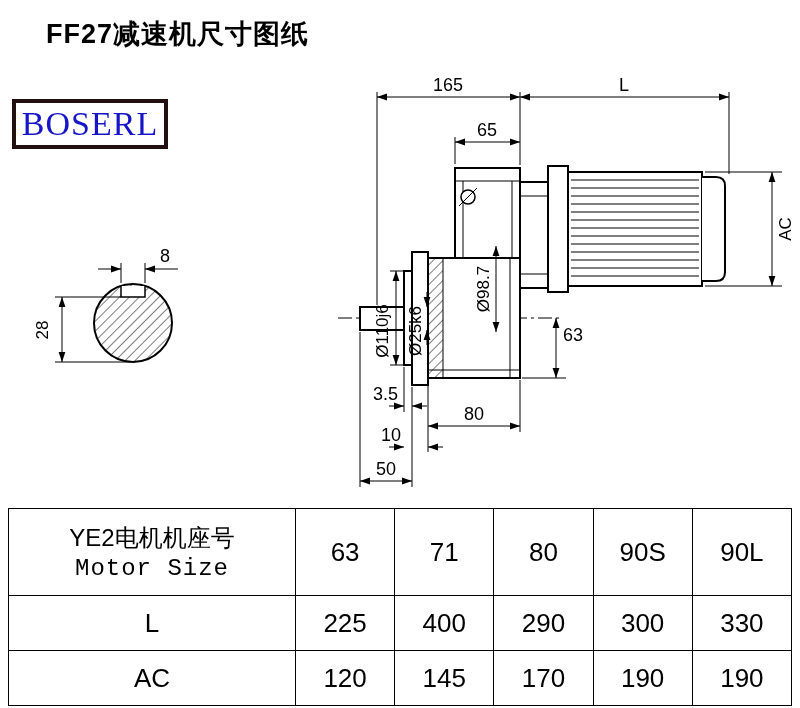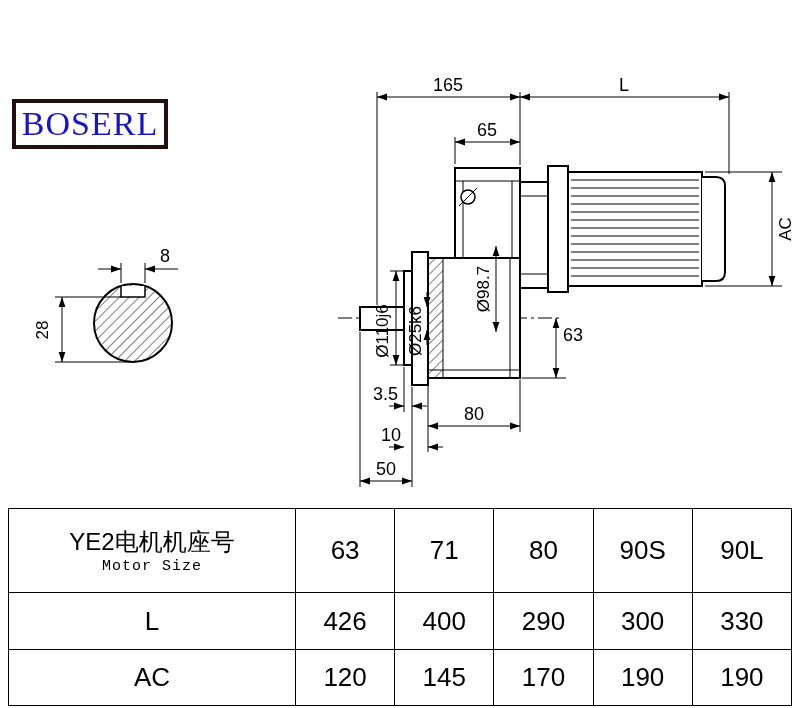--- a/index.html
+++ b/index.html
@@ -31,28 +31,29 @@
     position:absolute; left:8px; top:508px; width:784px; height:198px;
     border-collapse:collapse; table-layout:fixed; background:#fff;
   }
   .dim-table td {
     border:1.5px solid #000; text-align:center; vertical-align:middle;
     font-size:26px; color:#000; padding:8px;
   }
   .dim-table tr.hdr td { height:72px; }
   .dim-table tr.datarow td { height:41px; }
   .cell-cn { font-size:24px; line-height:1.35; }
-  .cell-en { font-family:"Liberation Mono",monospace; font-size:15px; letter-spacing:1px; }
+  .cell-en { font-family:"Liberation Mono",monospace; font-size:24px; letter-spacing:1px; }
   .col0 { width:287px; }
 </style>
 </head>
 <body>
 
 <div class="page">
 
+  <div class="title">FF27减速机尺寸图纸</div>
 
   <div class="logo">
     <span class="logo-text">BOSERL</span>
   </div>
 
   <svg class="drawing" width="800" height="505" viewBox="0 0 800 505">
     <defs>
       <marker id="arr" viewBox="0 0 10 10" refX="10" refY="5" markerWidth="10" markerHeight="10" markerUnits="userSpaceOnUse" orient="auto-start-reverse">
         <path d="M0,1.6 L10,5 L0,8.4 Z" fill="#000"></path>
       </marker>
@@ -192,21 +193,21 @@
           <div class="cell-en">Motor Size</div>
         </td>
         <td>63</td>
         <td>71</td>
         <td>80</td>
         <td>90S</td>
         <td>90L</td>
       </tr>
       <tr class="datarow">
         <td>L</td>
-        <td>426</td>
+        <td>225</td>
         <td>400</td>
         <td>290</td>
         <td>300</td>
         <td>330</td>
       </tr>
       <tr class="datarow">
         <td>AC</td>
         <td>120</td>
         <td>145</td>
         <td>170</td>

